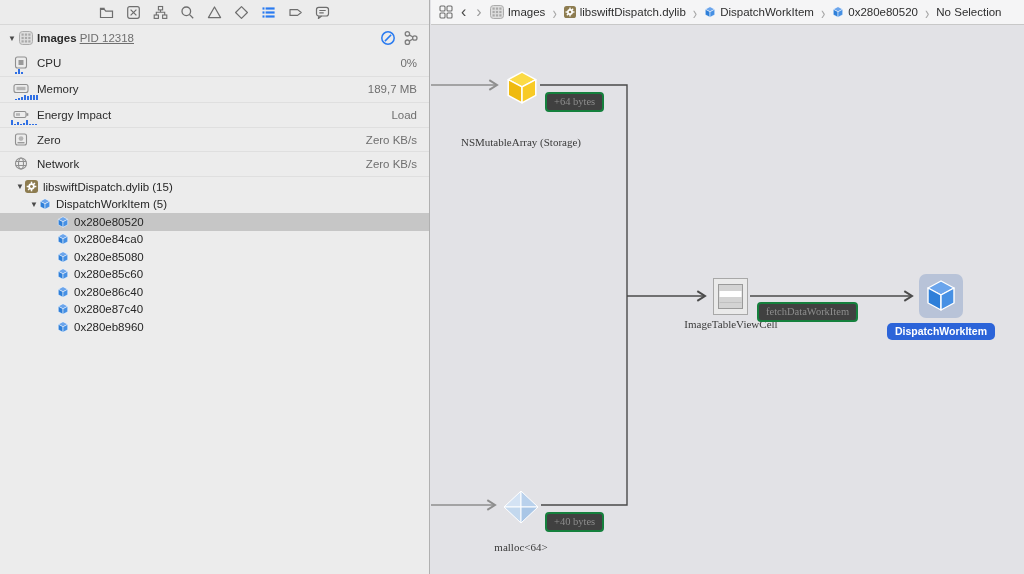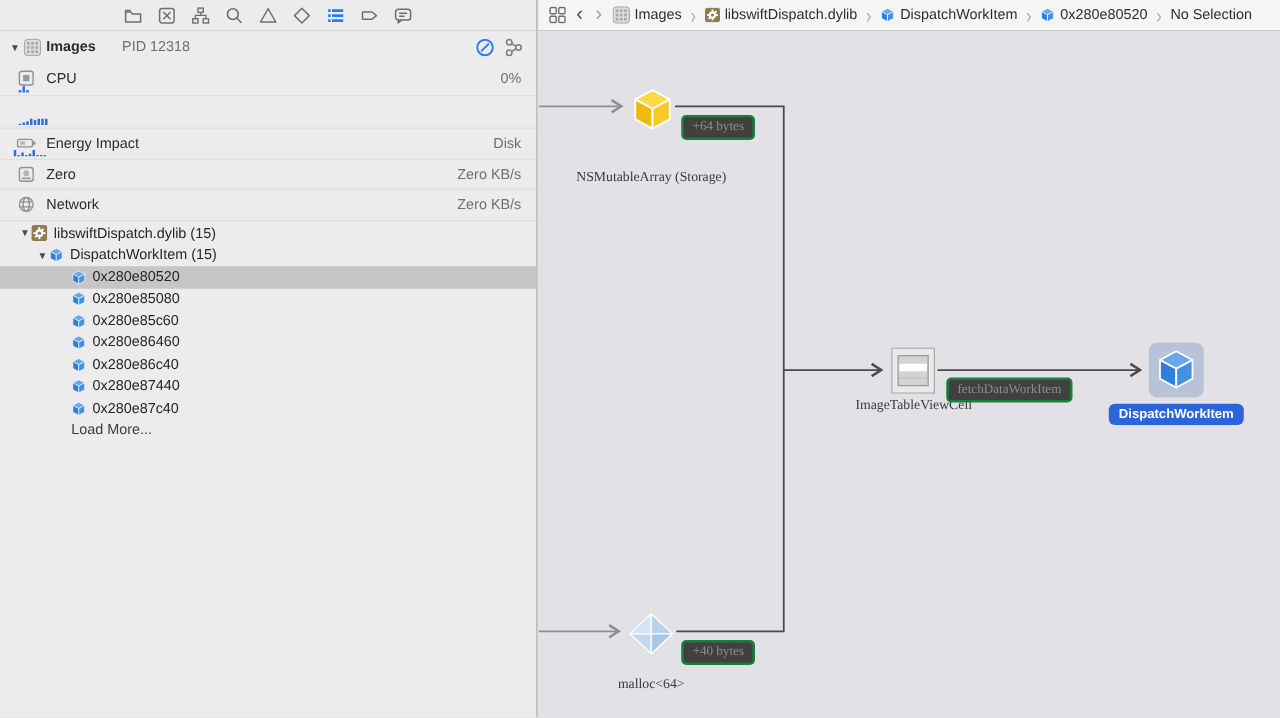--- a/index.html
+++ b/index.html
@@ -18,21 +18,21 @@
     height:25px; display:flex; align-items:center; justify-content:center;
     gap:12px; border-bottom:1px solid #d8d8d8;
   }
   .nav-toolbar .nicon { width:15px; height:15px; display:inline-flex; }
   .process-row {
     height:26px; display:flex; align-items:center; padding:0 10px 0 7px;
     font-size:11.5px; color:#2b2b2b;
   }
   .tri { font-size:8px; color:#4a4a4a; width:10px; text-align:center; flex:0 0 auto; }
   .process-row .pname { font-weight:bold; margin-left:4px; }
-  .process-row .ppid  { color:#6f6f6f; margin-left:21px; }
+  .process-row .ppid  { color:#6f6f6f; margin-left:3px;text-decoration:underline; }
   .process-row .spacer { flex:1; }
   .process-row .pbtn { width:16px; height:16px; margin-left:7px; display:inline-flex; }
   .gauge { position:relative; border-bottom:1px solid #dfdfdf; }
   .gauge .gtop { display:flex; align-items:flex-end; gap:8px; padding:5px 12px 0 13px; }
   .gauge .gicon { width:16px; height:13px; display:inline-flex; flex:0 0 auto; }
   .gauge .glabel { font-size:11.5px; color:#2b2b2b; }
   .gauge .gvalue { margin-left:auto; font-size:11.5px; color:#6f6f6f; }
   .spark { position:absolute; left:15px; bottom:2px; display:flex; align-items:flex-end; gap:1px; }
   .spark i { display:block; width:2px; background:#2f6fe4; }
   
@@ -237,20 +237,30 @@
       <span class="glabel">CPU</span>
       <span class="gvalue">0%</span>
     </div>
     <span class="spark">
         <i style="height:2px"></i>
         <i style="height:5px"></i>
         <i style="height:2px"></i>
       </span>
   </div>
   <div class="gauge" style="height:26px">
+    <div class="gtop">
+      <span class="gicon">
+        <svg viewBox="0 0 16 13" fill="none" stroke="#8f8f8f" stroke-width="1.1">
+            <rect x="1" y="2.5" width="14" height="8" rx="2"></rect>
+            <rect x="3.5" y="4.8" width="9" height="3.4" fill="#b5b5b5" stroke="none"></rect>
+          </svg>
+        </span>
+      <span class="glabel">Memory</span>
+      <span class="gvalue">189,7 MB</span>
+    </div>
     <span class="spark">
         <i style="height:1px"></i>
         <i style="height:2px"></i>
         <i style="height:3px"></i>
         <i style="height:5px"></i>
         <i style="height:4px"></i>
         <i style="height:5px"></i>
         <i style="height:5px"></i>
         <i style="height:5px"></i>
       </span>
@@ -258,21 +268,21 @@
   <div class="gauge" style="height:25px">
     <div class="gtop">
       <span class="gicon">
         <svg viewBox="0 0 16 13" fill="none" stroke="#8f8f8f" stroke-width="1.1">
             <rect x="1" y="3.5" width="12" height="6" rx="1.6"></rect>
             <rect x="13.5" y="5.2" width="1.8" height="2.6" fill="#8f8f8f" stroke="none"></rect>
             <rect x="3" y="5.2" width="4" height="2.6" fill="#b5b5b5" stroke="none"></rect>
           </svg>
         </span>
       <span class="glabel">Energy Impact</span>
-      <span class="gvalue">Disk</span>
+      <span class="gvalue">Load</span>
     </div>
     <span class="spark" style="left:11px">
         <i style="height:5px"></i>
         <i style="height:1px"></i>
         <i style="height:3px"></i>
         <i style="height:1px"></i>
         <i style="height:2px"></i>
         <i style="height:5px"></i>
         <i style="height:1px"></i>
         <i style="height:1px"></i>
@@ -316,80 +326,77 @@
         </span>
       <span>libswiftDispatch.dylib (15)</span>
     </div>
     <div class="trow cls">
       <span class="tri">▼</span>
       <span class="cube">
           <svg width="12" height="12">
             <use href="#cubeB"></use>
           </svg>
         </span>
-      <span>DispatchWorkItem (15)</span>
+      <span>DispatchWorkItem (5)</span>
     </div>
     <div class="trow inst selected">
       <span class="cube">
           <svg width="12" height="12">
             <use href="#cubeB"></use>
           </svg>
         </span>
       <span>0x280e80520</span>
     </div>
     <div class="trow inst">
       <span class="cube">
           <svg width="12" height="12">
             <use href="#cubeB"></use>
           </svg>
         </span>
+      <span>0x280e84ca0</span>
+    </div>
+    <div class="trow inst">
+      <span class="cube">
+          <svg width="12" height="12">
+            <use href="#cubeB"></use>
+          </svg>
+        </span>
       <span>0x280e85080</span>
     </div>
     <div class="trow inst">
       <span class="cube">
           <svg width="12" height="12">
             <use href="#cubeB"></use>
           </svg>
         </span>
       <span>0x280e85c60</span>
     </div>
     <div class="trow inst">
       <span class="cube">
           <svg width="12" height="12">
             <use href="#cubeB"></use>
           </svg>
         </span>
-      <span>0x280e86460</span>
+      <span>0x280e86c40</span>
     </div>
     <div class="trow inst">
       <span class="cube">
           <svg width="12" height="12">
             <use href="#cubeB"></use>
           </svg>
         </span>
-      <span>0x280e86c40</span>
+      <span>0x280e87c40</span>
     </div>
     <div class="trow inst">
       <span class="cube">
           <svg width="12" height="12">
             <use href="#cubeB"></use>
           </svg>
         </span>
-      <span>0x280e87440</span>
-    </div>
-    <div class="trow inst">
-      <span class="cube">
-          <svg width="12" height="12">
-            <use href="#cubeB"></use>
-          </svg>
-        </span>
-      <span>0x280e87c40</span>
-    </div>
-    <div class="trow more">
-      <span>Load More...</span>
+      <span>0x280eb8960</span>
     </div>
   </div>
 </aside>
 
 <main class="main">
 
   <div class="jumpbar">
     <span class="jicon">
       <svg viewBox="0 0 14 14" fill="none" stroke="#6e6e6e" stroke-width="1.1">
           <rect x="1" y="1" width="5" height="5" rx="1"></rect>

